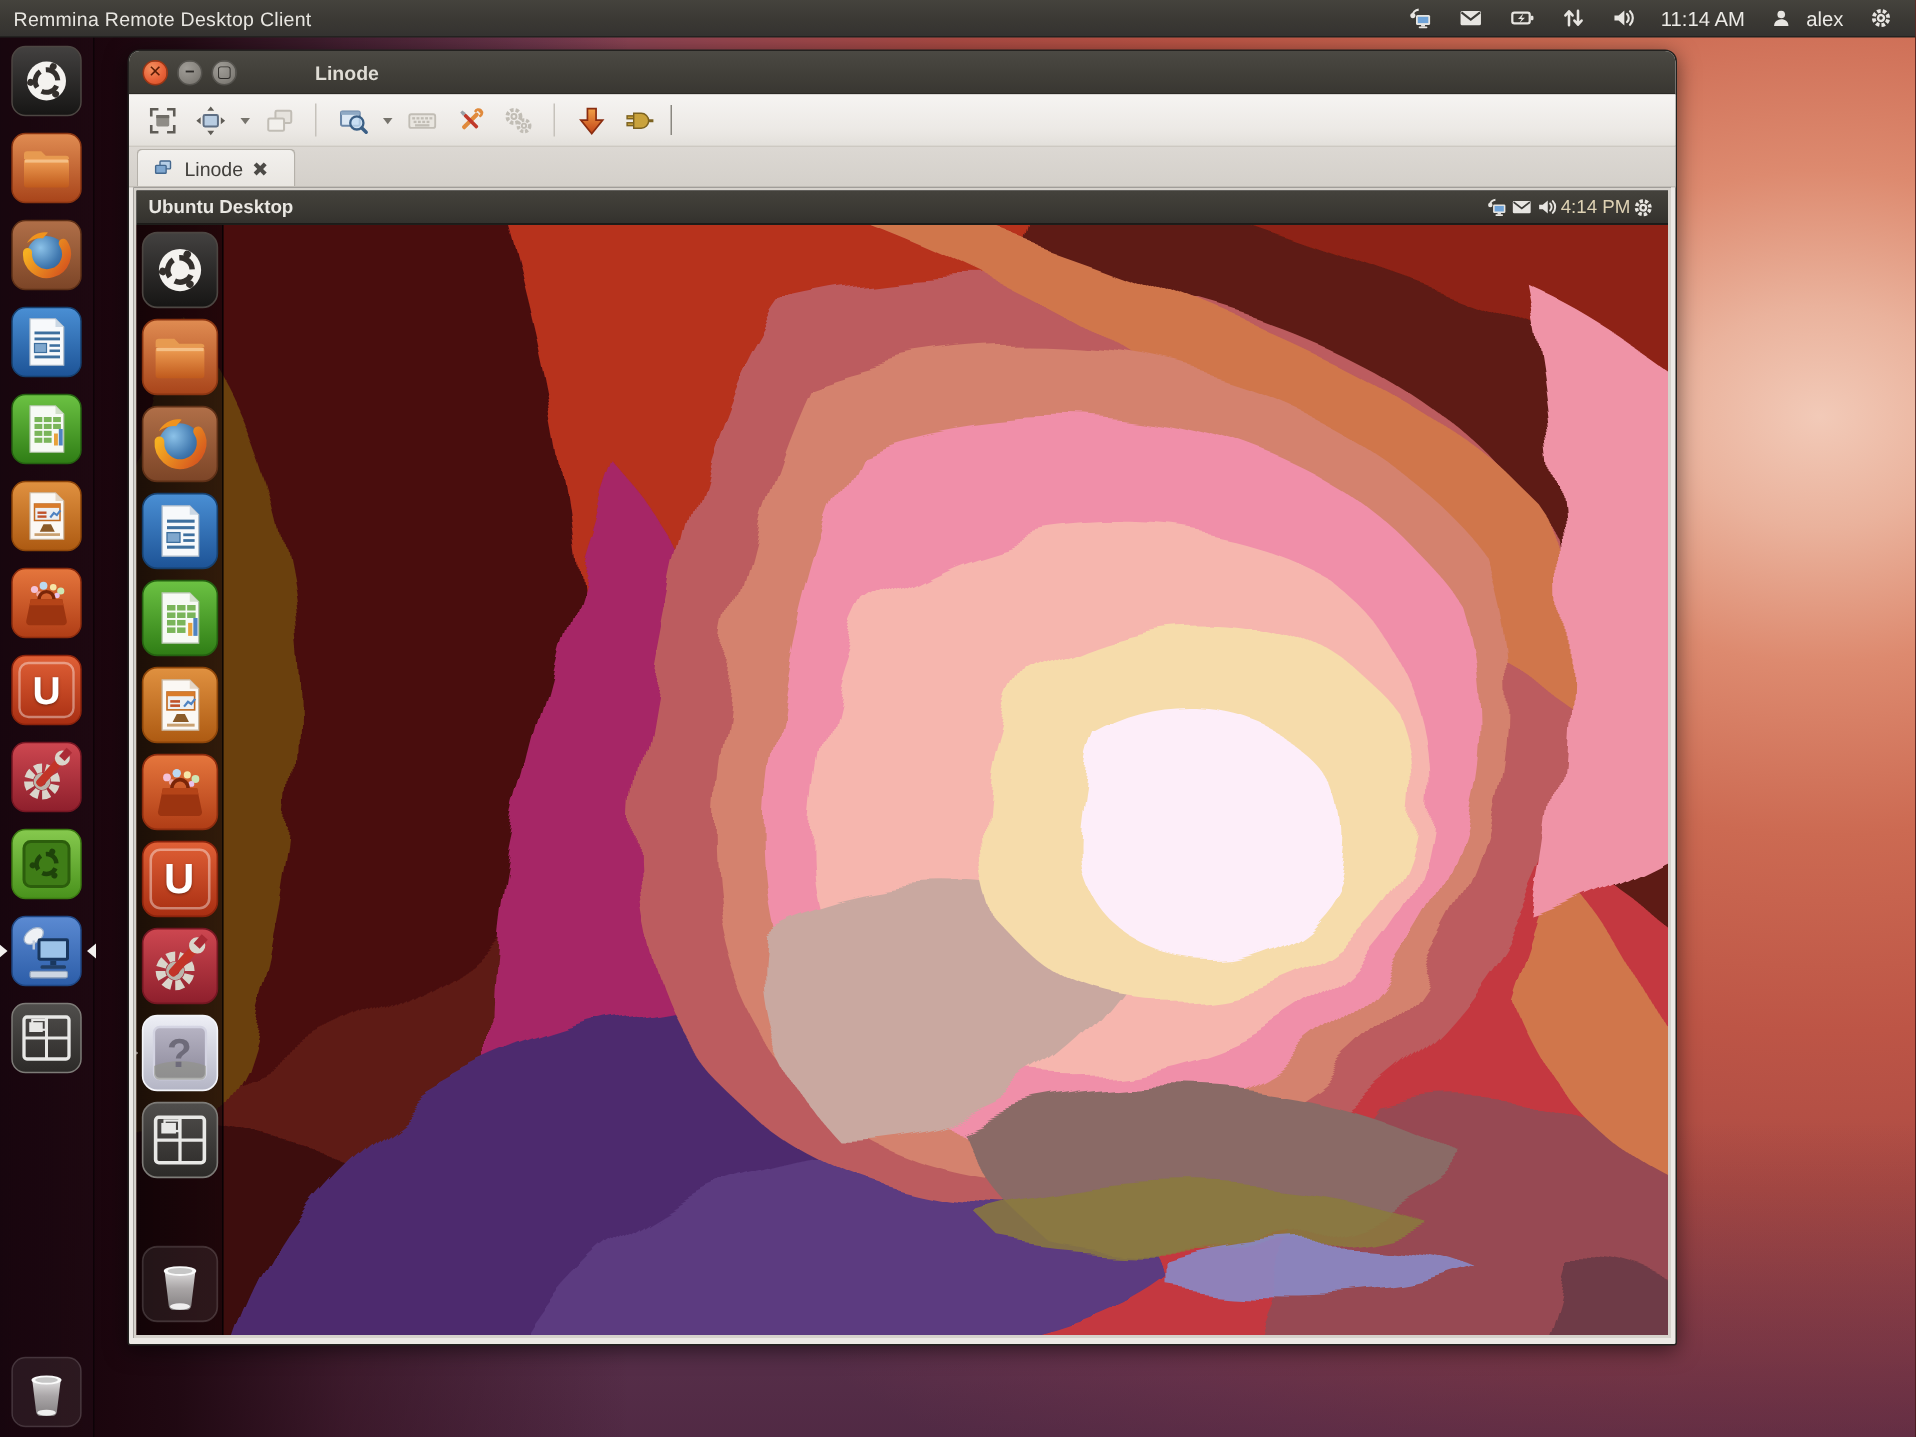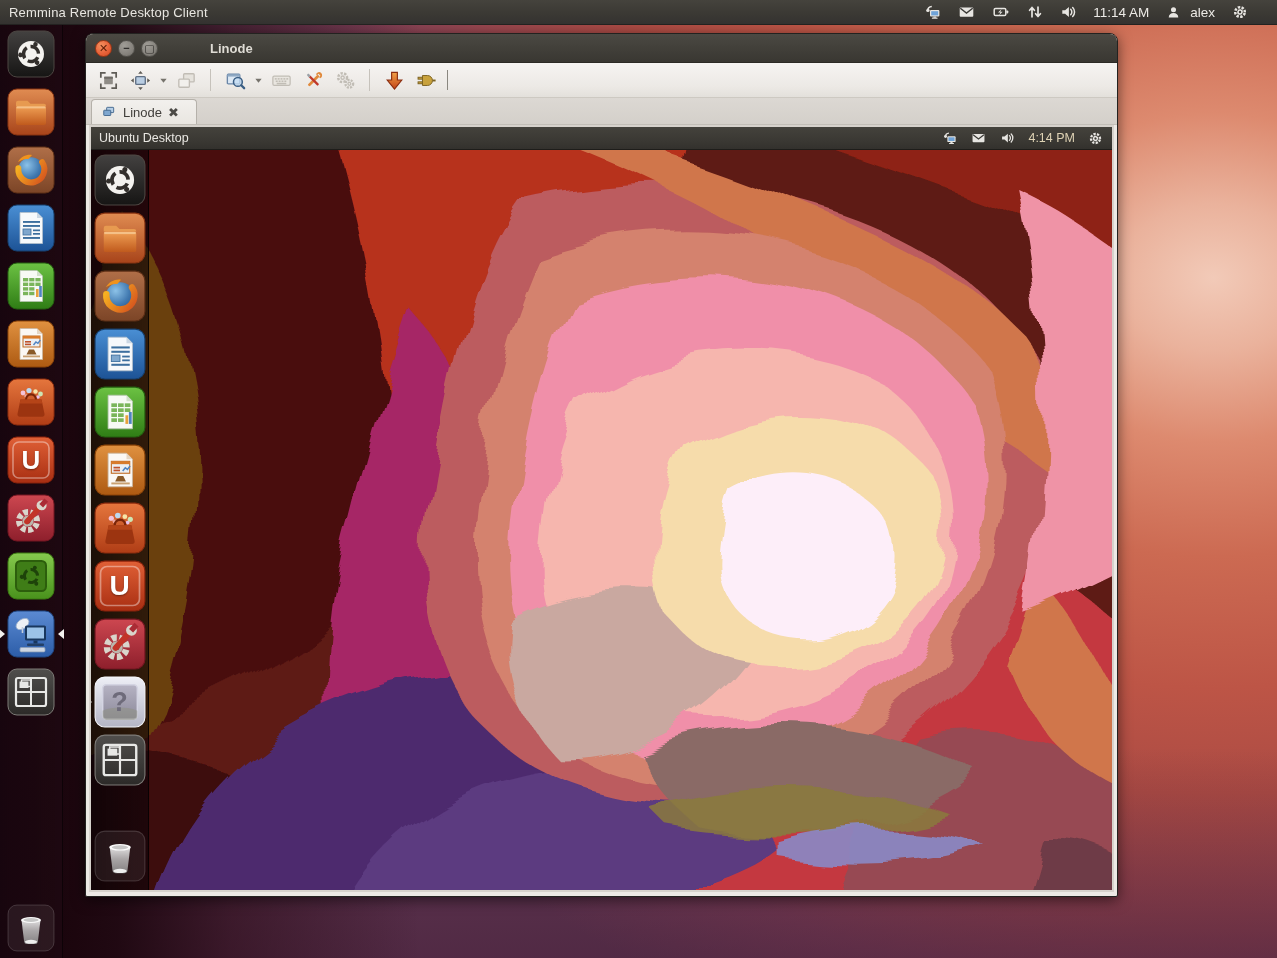--- a/index.html
+++ b/index.html
@@ -13,21 +13,21 @@
       radial-gradient(1050px 820px at 95% 29%, #f2cab8 0%, #eab29c 9%, #dd8a6f 20%, #cc6a52 34%, #bd5546 50%, #ac4b44 63%, #97464f 76%, #7c4058 88%, #643a55 100%);
   }
   .host-wallpaper-darkleft { position:absolute; top:0; left:0; width:420px; height:100%;
     background:linear-gradient(90deg, #14030a 0%, #1c060e 18%, rgba(28,6,14,.92) 28%, rgba(40,10,20,.55) 55%, rgba(40,10,20,0) 100%); }
 
   
   .panel { position:absolute; top:0; left:0; width:100%; height:25px;
     background:linear-gradient(180deg,#45433d 0%,#3b3934 55%,#343230 100%);
     border-bottom:1px solid #232220; display:flex; align-items:center; color:#e8e6e1; font-size:13px; z-index:50; }
   .panel .app-title { font-weight:normal; padding-left:9px; letter-spacing:.2px; }
-  .panel .tray { margin-left:auto; display:flex; align-items:center; gap:15px; padding-right:28px; }
+  .panel .tray { margin-left:auto; display:flex; align-items:center; gap:15px; padding-right:14px; }
   .tray .ticon { width:19px; height:17px; display:flex; align-items:center; justify-content:center; }
   .tray .ttext { font-size:13.5px; color:#eceae6; }
 
   
   .launcher { position:absolute; top:25px; left:0; bottom:0; width:63px;
     background:linear-gradient(90deg, rgba(24,6,14,.93), rgba(30,8,17,.88)); border-right:1px solid rgba(0,0,0,.45);
     display:flex; flex-direction:column; align-items:center; padding-top:5px; gap:10px; z-index:40; }
   .litem { width:48px; height:48px; position:relative; flex:0 0 auto; }
   .litem svg { width:100%; height:100%; display:block; }
   .litem .glyph { position:absolute; inset:0; display:flex; align-items:center; justify-content:center;
@@ -66,22 +66,22 @@
     background:linear-gradient(180deg,#f2f0ed,#e9e6e1); border:1px solid #b5b1aa; border-bottom:none;
     border-radius:4px 4px 0 0; display:flex; align-items:center; gap:6px; padding:0 9px; font-size:13px; color:#403e3a; }
   .tab .tab-close { font-size:13px; color:#4c4a46; line-height:1; }
 
   
   .viewport { position:absolute; left:3px; right:3px; top:91px; bottom:4px;
     border:2px solid #d6d2cc; background:#000; overflow:hidden; }
   .rpanel { position:absolute; top:0; left:0; right:0; height:23px;
     background:linear-gradient(180deg,#44423c,#393732 70%,#33312d 100%); border-bottom:1px solid #1e1d1a;
     display:flex; align-items:center; color:#e9e7e2; z-index:10; }
-  .rpanel .rtitle { font-weight:normal; font-size:12.5px; padding-left:8px; }
-  .rpanel .tray { margin-left:auto; display:flex; align-items:center; gap:12px; padding-right:8px; }
+  .rpanel .rtitle { font-weight:bold; font-size:12.5px; padding-left:8px; }
+  .rpanel .tray { margin-left:auto; display:flex; align-items:center; padding-right:8px; }
   .rpanel .ticon { width:17px; height:15px; display:flex; align-items:center; justify-content:center; }
   .rpanel .ttext { font-size:12.5px; color:#ded2b4; }
 
   .rdesktop { position:absolute; top:23px; left:0; right:0; bottom:0; }
   .rdesktop > svg.wp { position:absolute; inset:0; width:100%; height:100%; }
 
   .rlauncher { position:absolute; top:0; left:0; bottom:0; width:58px;
     background:linear-gradient(90deg, rgba(6,1,5,.78), rgba(10,2,8,.6)); border-right:1px solid rgba(0,0,0,.5);
     display:flex; flex-direction:column; align-items:center; padding-top:4px; gap:6px; }
   .rlauncher .litem { width:52px; height:52px; }

